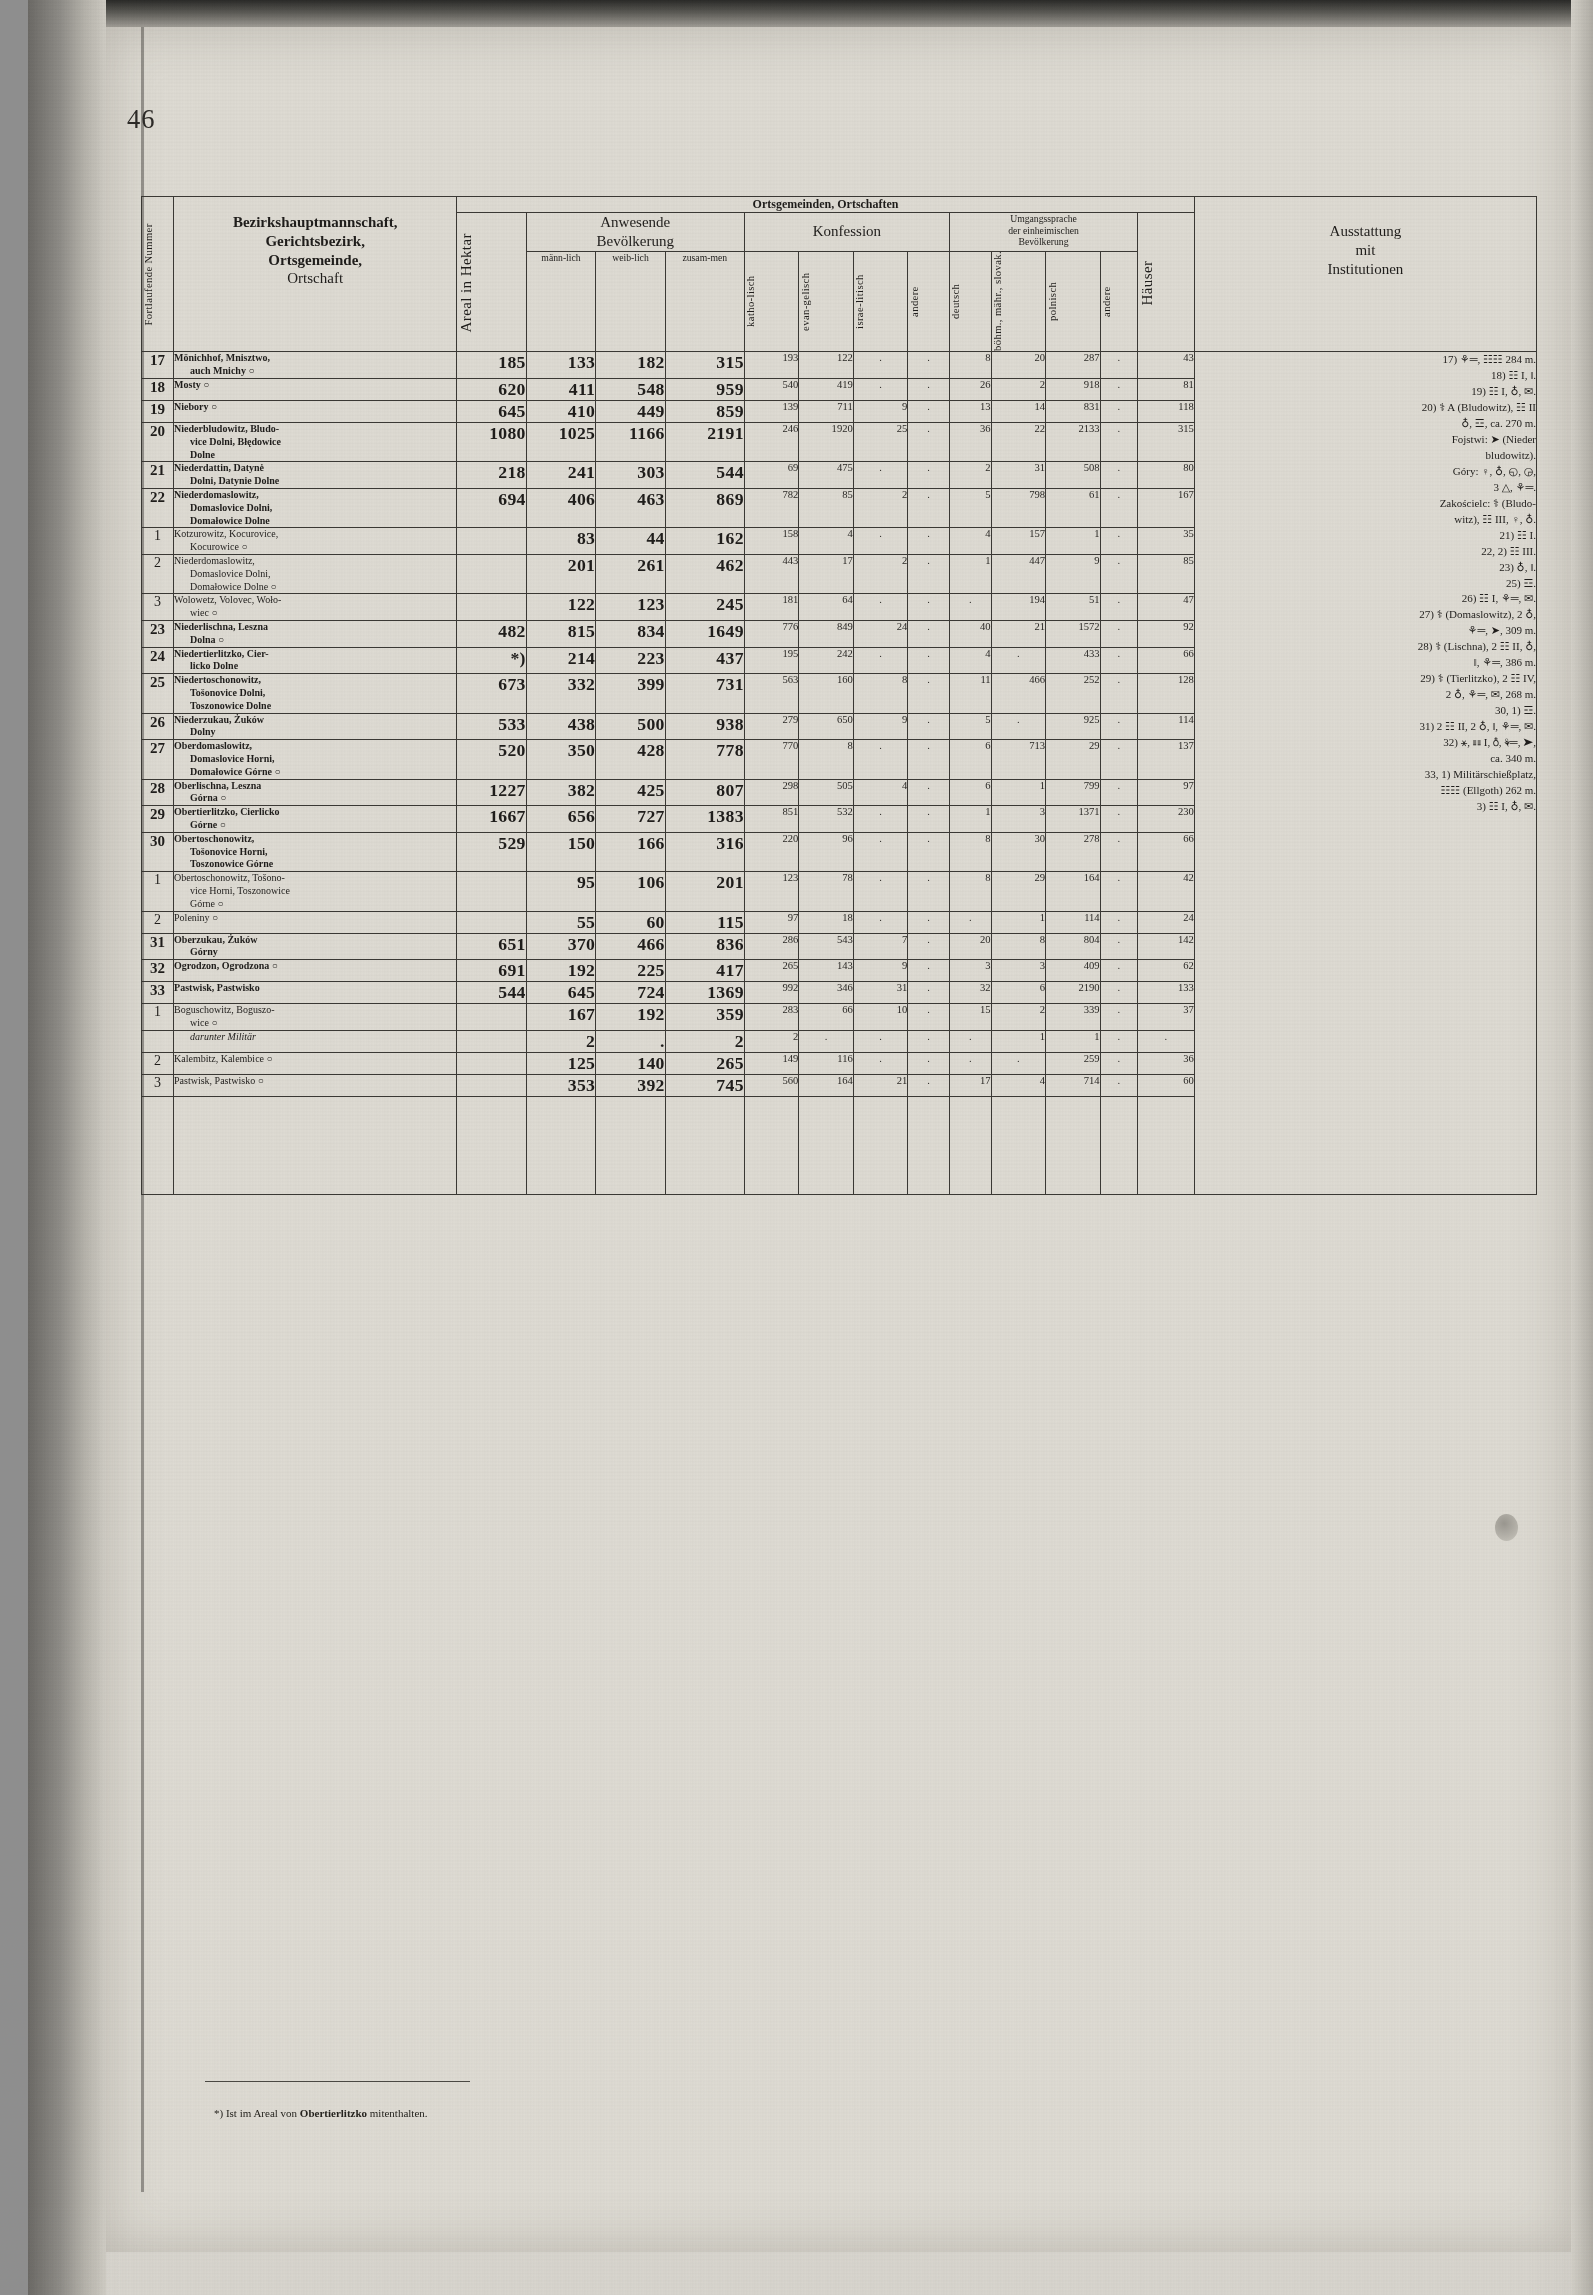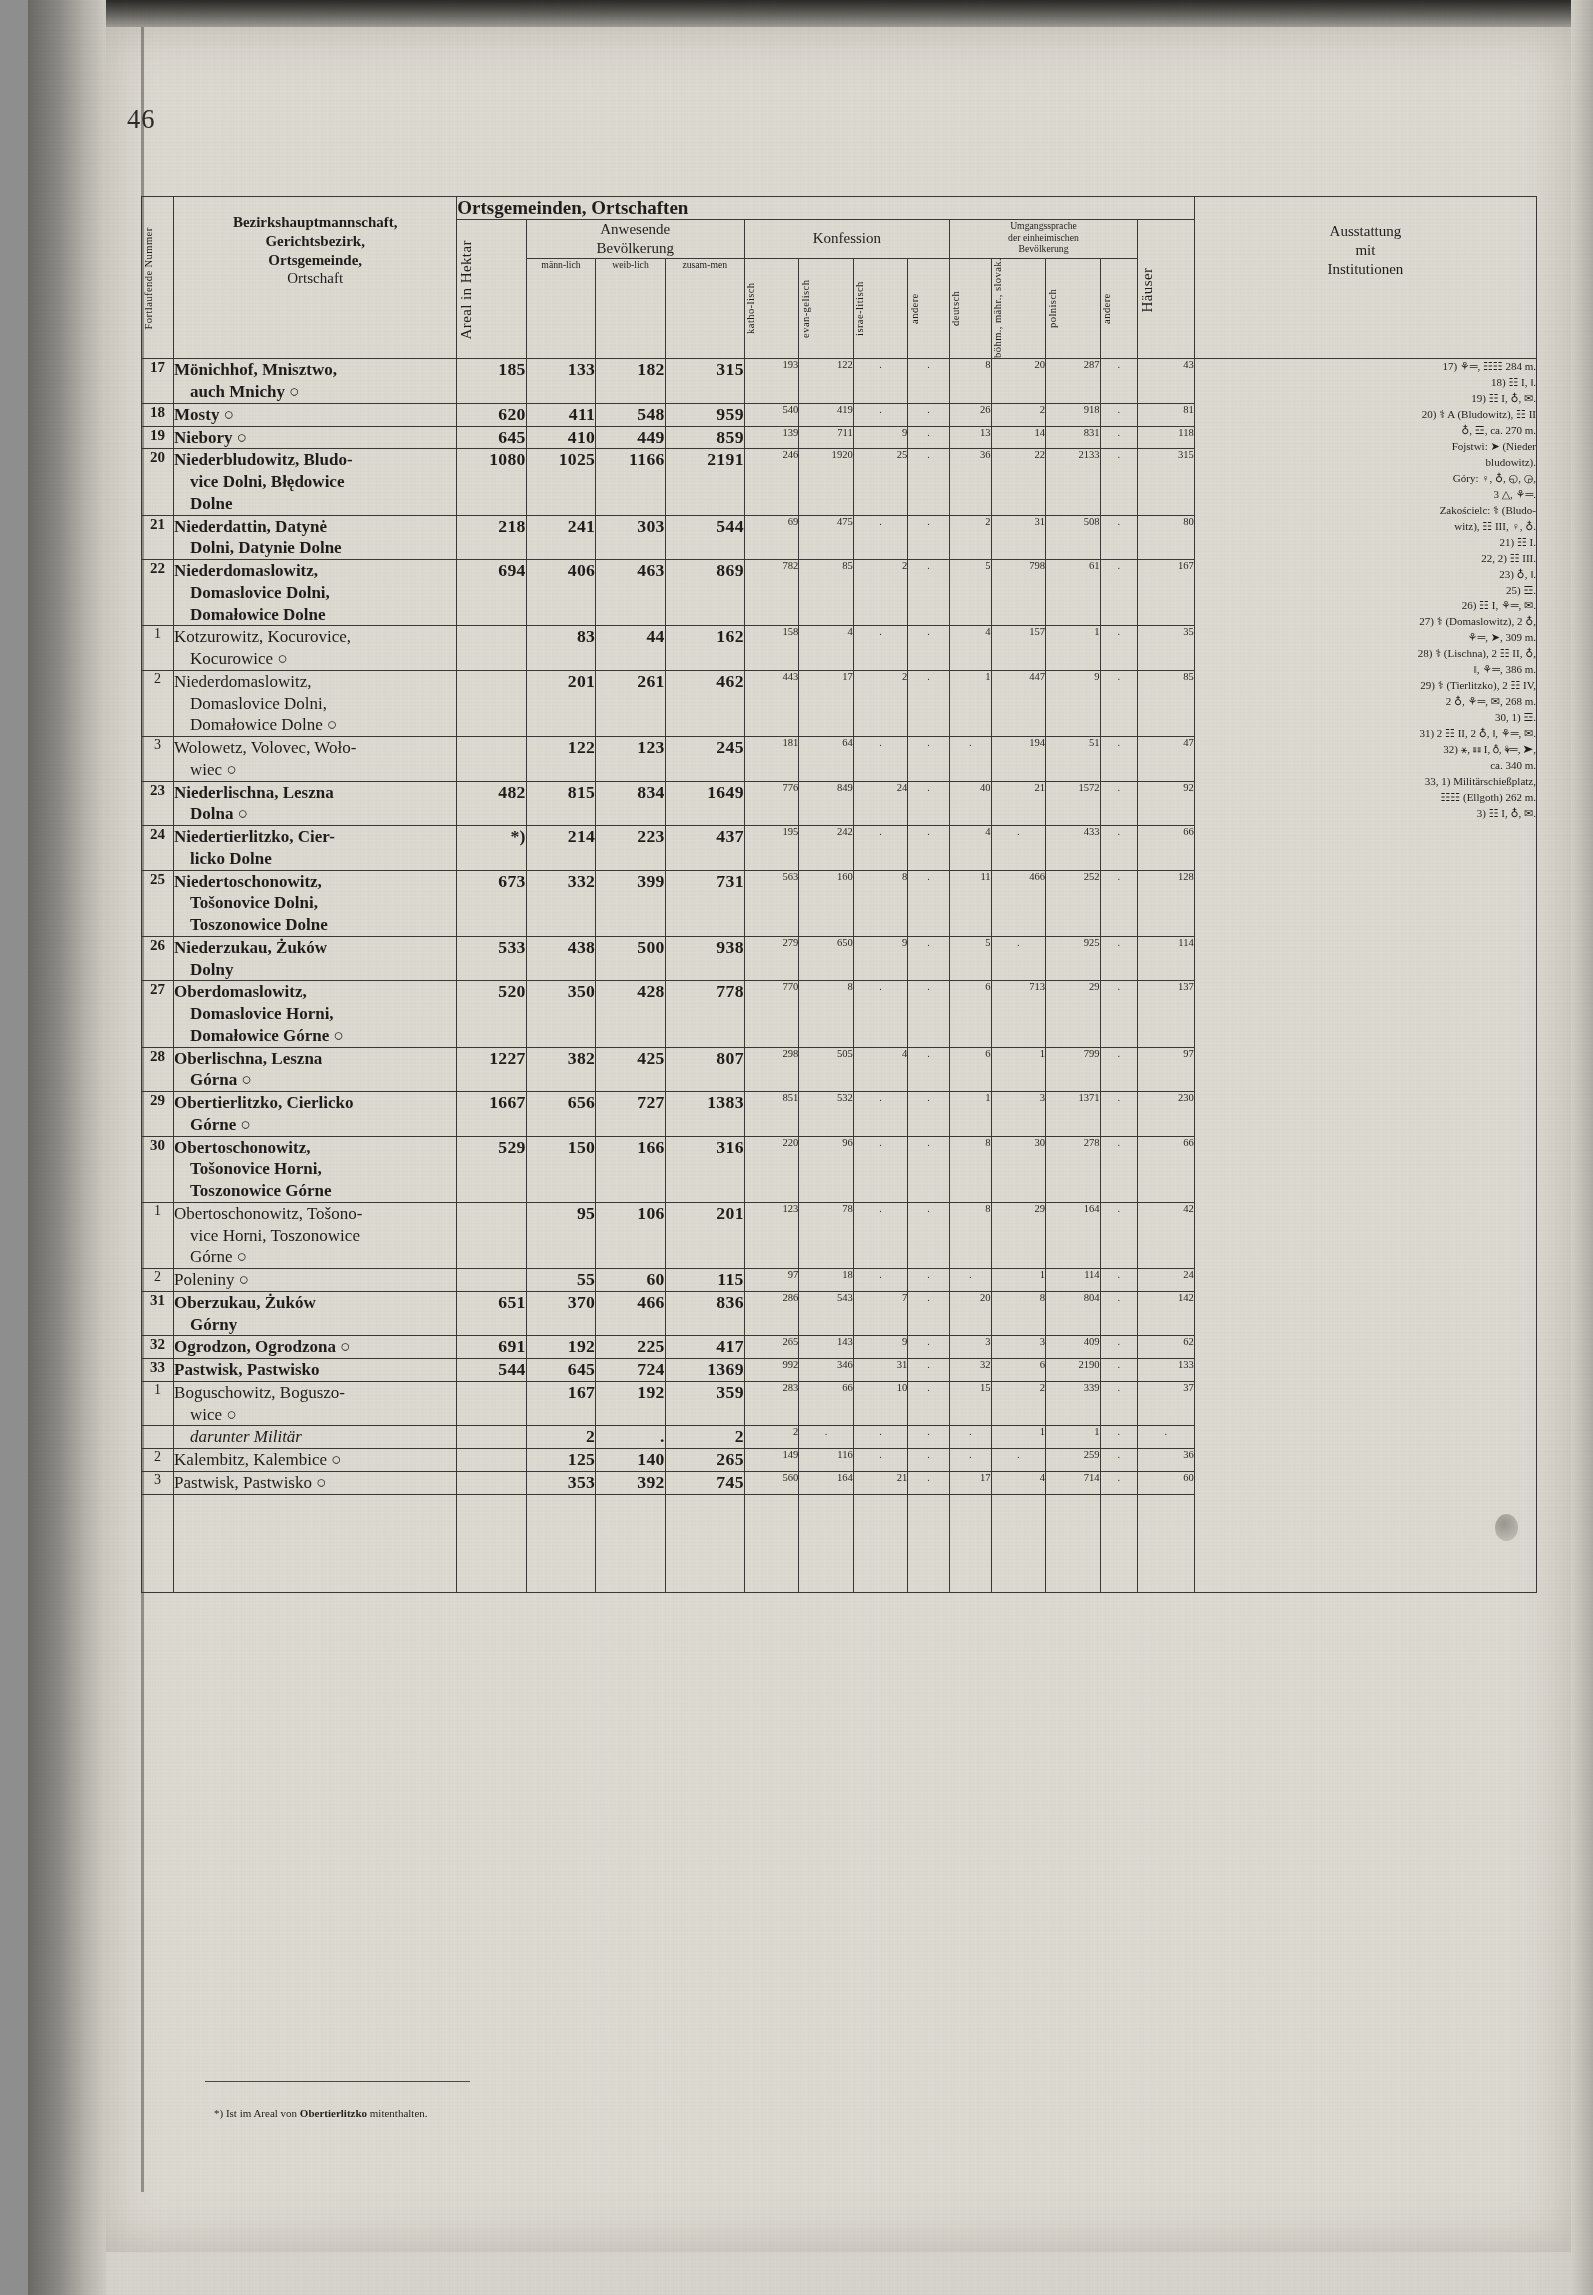--- a/index.html
+++ b/index.html
@@ -108,42 +108,43 @@
     line-height: 1.25;
   }
   .hdr-center.b { font-weight: bold; }
   .hdr-small {
     text-align: center;
     font-size: 9.7px;
     line-height: 1.15;
     padding: 2.7px 0.9px;
   }
   .hdr-grp {
-    font-size: 19px;
+    text-align: center;
+    font-size: 12px;
     padding: 5.3px 1.8px 3.5px;
   }
   .hdr-grp.bold { font-weight: bold; }
   .hdr-tiny {
     text-align: center;
     font-size: 9.7px;
     line-height: 1.2;
     padding: 1.8px;
   }
 
   
   .c-num {
     text-align: center;
     font-size: 15px;
     font-weight: bold;
     padding: 2.7px 1.8px 0 0;
     width: 30px;
   }
   .c-num.sub { font-weight: normal; font-size: 14px; }
   .c-name {
-    font-size: 17px;
+    font-size: 10px;
     padding: 2.7px 5.3px 1.8px 7px;
     line-height: 1.28;
   }
   .c-name.b { font-weight: bold; }
   .c-name .indent1 { display: block; padding-left: 16px; }
   .big-n {
     text-align: right;
     font-size: 17.7px;
     padding: 3.5px 6.2px 1.8px 1.8px;
     font-weight: 600;

